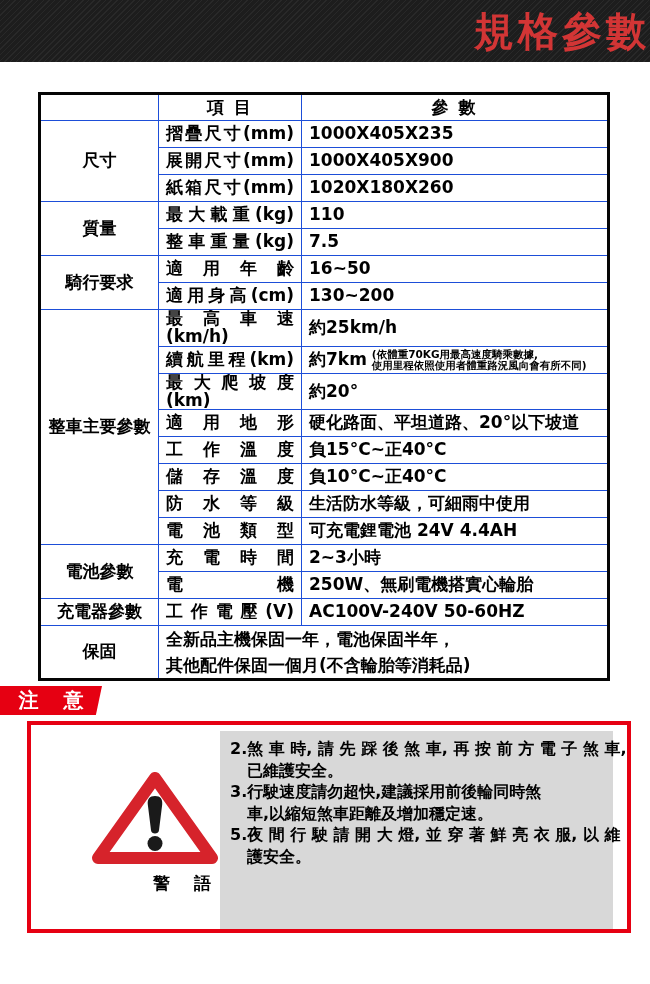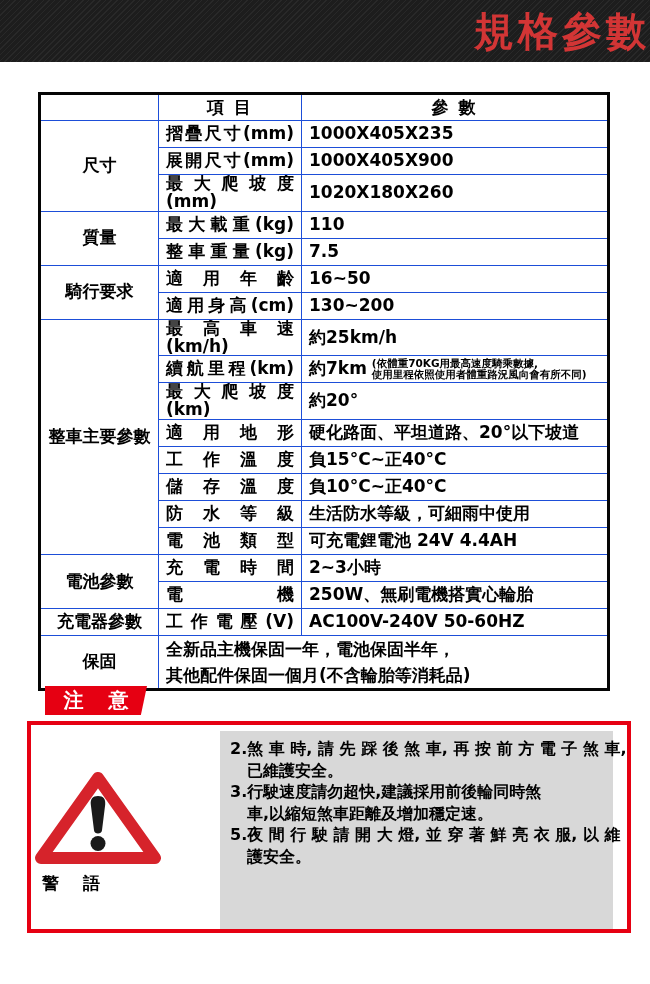--- a/index.html
+++ b/index.html
@@ -63,21 +63,20 @@
   }
   td.warranty {
     padding-left: 14px;
     height: 57px;
   }
   td.warranty div { line-height: 26px; white-space: nowrap; }
 
   
   .notice { position: absolute; left: 0; top: 686px; width: 650px; }
   .notice-tab {
-    margin-left: 45px;
     width: 102px;
     height: 29px;
     background: #e60012;
     color: #fff;
     font-size: 20px;
     letter-spacing: 9px;
     display: flex;
     align-items: center;
     justify-content: center;
     padding-left: 9px; 
@@ -88,21 +87,21 @@
     width: 604px;
     height: 212px;
     border: 4px solid #e60012;
     background: #fff;
     display: flex;
   }
   .warning-left {
     width: 189px;
     display: flex;
     flex-direction: column;
-    align-items: flex-start;
+    align-items: flex-end;
     padding-top: 40px;
     padding-left: 2px;
   }
   .warning-caption {
     margin-top: 3px;
     font-size: 17px;
     letter-spacing: 9px;
     padding-left: 9px;
     font-weight: bold;
   }
@@ -142,21 +141,21 @@
       <tr>
         <td class="cat" rowspan="3">尺寸</td>
         <td class="item">摺疊尺寸(mm)</td>
         <td class="val"><span class="val-main">1000X405X235</span></td>
       </tr>
       <tr>
         <td class="item">展開尺寸(mm)</td>
         <td class="val"><span class="val-main">1000X405X900</span></td>
       </tr>
       <tr>
-        <td class="item">最大爬坡度(mm)</td>
+        <td class="item">紙箱尺寸(mm)</td>
         <td class="val"><span class="val-main">1020X180X260</span></td>
       </tr>
       <tr>
         <td class="cat" rowspan="2">質量</td>
         <td class="item">最大載重(kg)</td>
         <td class="val"><span class="val-main">110</span></td>
       </tr>
       <tr>
         <td class="item">整車重量(kg)</td>
         <td class="val"><span class="val-main">7.5</span></td>

